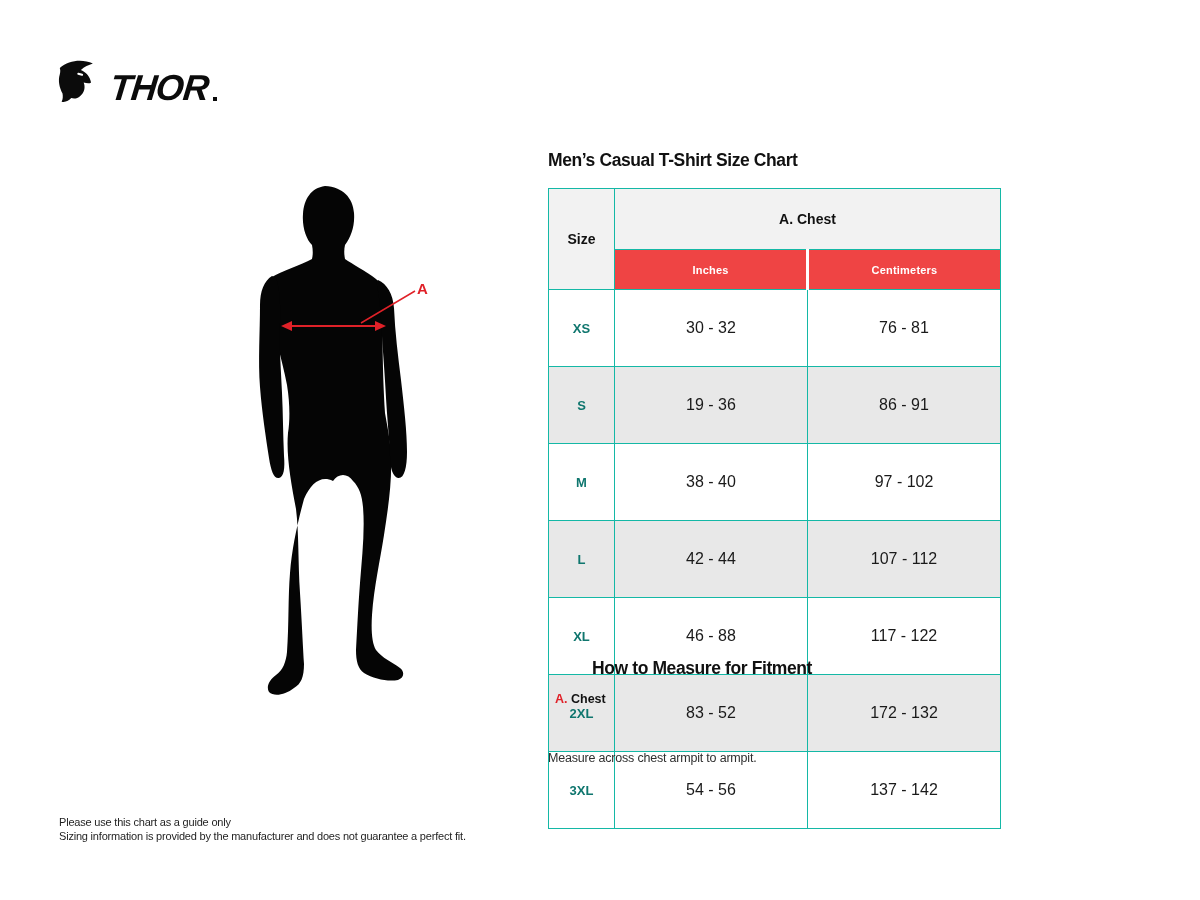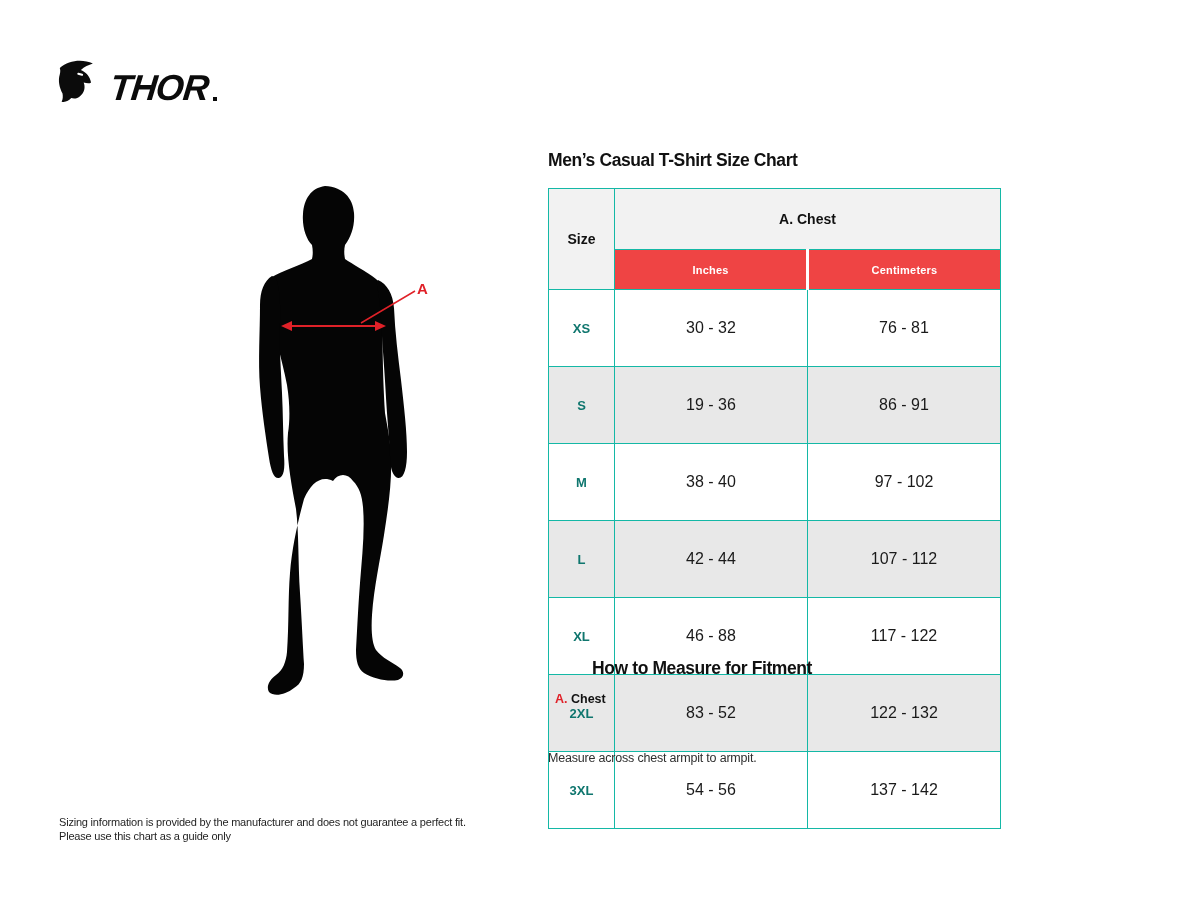--- a/index.html
+++ b/index.html
@@ -160,36 +160,36 @@
         <td>107 - 112</td>
       </tr>
       <tr>
         <td class="size-cell">XL</td>
         <td>46 - 88</td>
         <td>117 - 122</td>
       </tr>
       <tr>
         <td class="size-cell">2XL</td>
         <td>83 - 52</td>
-        <td>122 - 132</td>
+        <td>172 - 132</td>
       </tr>
       <tr>
         <td class="size-cell">3XL</td>
         <td>54 - 56</td>
         <td>137 - 142</td>
       </tr>
     </tbody>
   </table>
 </div>
 
 <div class="abs" id="howto-heading">How to Measure for Fitment</div>
 
 <div class="abs" id="measure-item-label">
   <span class="red-key">A.</span>
   <span>Chest</span>
 </div>
 
 <div class="abs" id="measure-item-desc">Measure across chest armpit to armpit.</div>
 
 <div class="abs" id="footer-note">
+  <div>Please use this chart as a guide only</div>
   <div>Sizing information is provided by the manufacturer and does not guarantee a perfect fit.</div>
-  <div>Please use this chart as a guide only</div>
 </div>
 
 </body></html>

